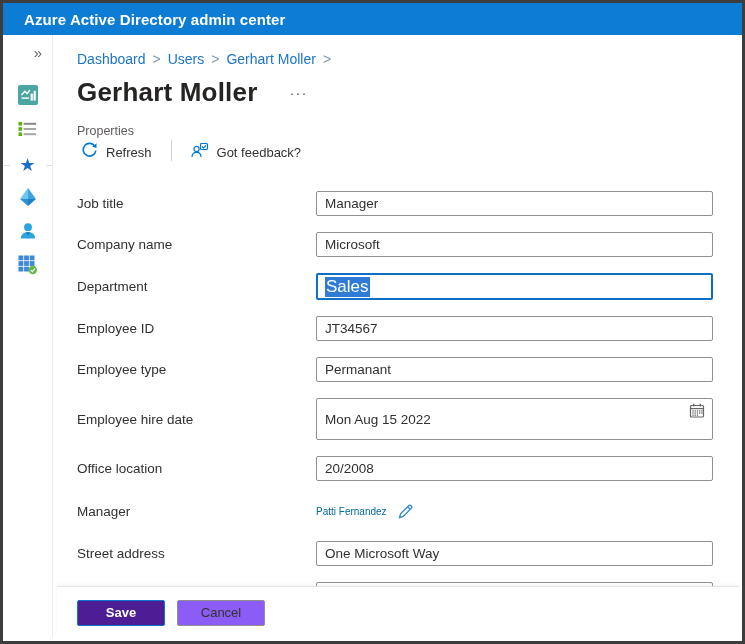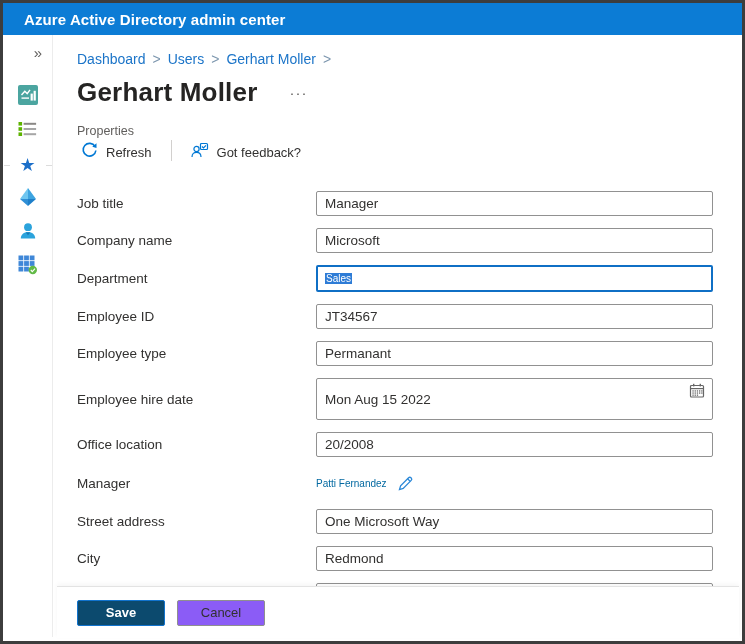--- a/index.html
+++ b/index.html
@@ -54,52 +54,52 @@
   .title-more { margin-left:32px; color:#605e5c; font-size:15px; letter-spacing:1px; cursor:pointer; }
   .page-subtitle { font-size:12.5px; color:#605e5c; margin-top:16px; }
 
   .toolbar { display:flex; align-items:flex-start; margin-top:2px; height:26px; }
   .tb-btn { display:flex; align-items:center; gap:8px; cursor:pointer;
             font-size:13px; color:#323130; padding:2px 4px; }
   .tb-divider { width:1px; height:21px; background:#d2d0ce; margin:0 15px; }
 
   
   .form { margin-top:25px; }
-  .frow { display:flex; align-items:center; margin-bottom:12px; min-height:25px; }
+  .frow { display:flex; align-items:center; margin-bottom:12px; min-height:25px;margin-top:16px; }
   .flabel { width:239px; flex:none; font-size:13.5px; color:#323130; }
   .fctrl { flex:1; position:relative; display:flex; align-items:center; }
   input.txt {
     width:100%; height:25px; border:1px solid #919191; border-radius:2px;
     padding:0 8px; font-size:13.5px; color:#323130;
     font-family:"Liberation Sans", sans-serif; background:#fff; outline:none;
   }
   .txtbox-focused {
     width:100%; height:27px; border:2px solid #0f6fc5; border-radius:2px;
     padding:0 7px; display:flex; align-items:center; background:#fff;
-    font-size:10px; color:#323130;
+    font-size:17px; color:#323130;
   }
   .sel-text { background:#2e7cd6; color:#fff; padding:0 1px; }
   .datebox {
     width:100%; height:42px; border:1px solid #919191; border-radius:2px;
     padding:0 30px 0 8px; display:flex; align-items:center; background:#fff;
     font-size:13.5px; color:#323130; position:relative;
   }
   .cal-icon { position:absolute; right:7px; top:4px; cursor:pointer; }
   .ro-value { font-size:10px; color:#0369a1; }
   .edit-icon { margin-left:10px; cursor:pointer; display:flex; align-items:center; }
 
   
   .footer {
     position:absolute; left:54px; right:3px; bottom:3px; height:52px;
     background:#fff; border-top:1px solid #e3e3e3;
     display:flex; align-items:center; padding-left:20px;
     box-shadow:0 -2px 5px rgba(0,0,0,.04);
   }
   .btn-save {
-    width:88px; height:26px; background:#0c4a6e; color:#fff; border:1px solid #1173cd;
+    width:88px; height:26px; background:#4c1d95; color:#fff; border:1px solid #1173cd;
     border-radius:2px; font-size:13px; font-weight:700; cursor:pointer;
     font-family:"Liberation Sans", sans-serif;
   }
   .btn-cancel {
     width:88px; height:26px; background:#8b5cf6; color:#323130; border:1px solid #8f8f8f;
     border-radius:2px; font-size:13px; cursor:pointer; margin-left:12px;
     font-family:"Liberation Sans", sans-serif;
   }
 </style>
 </head>

